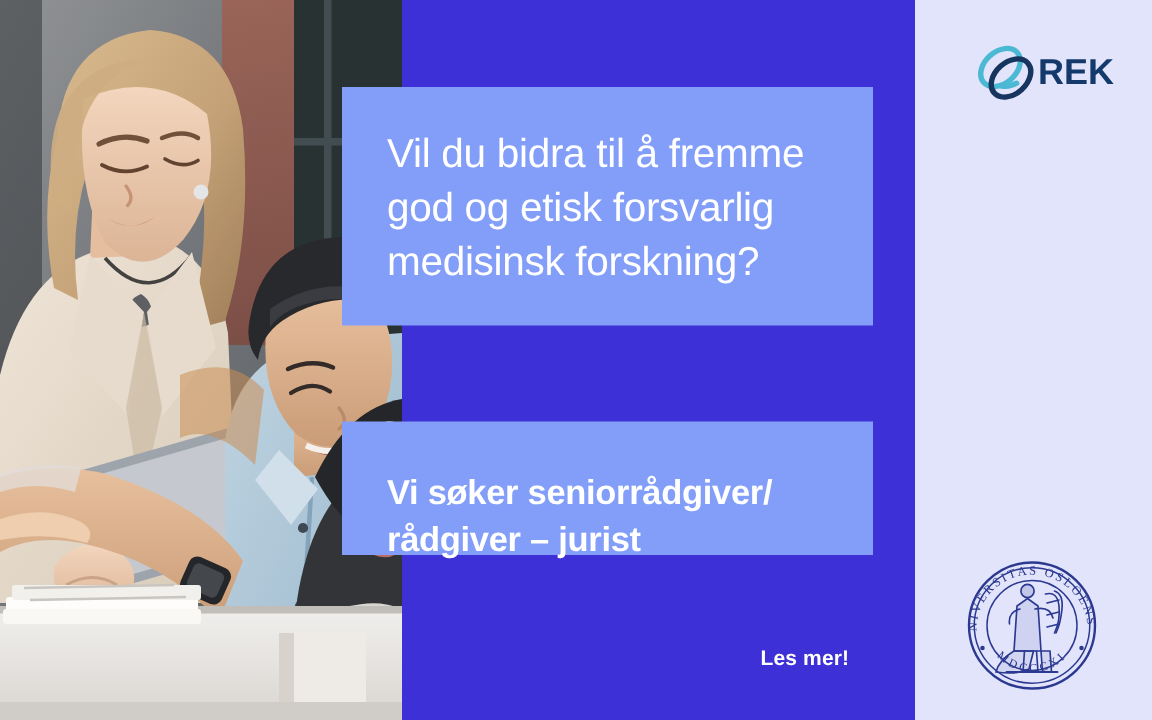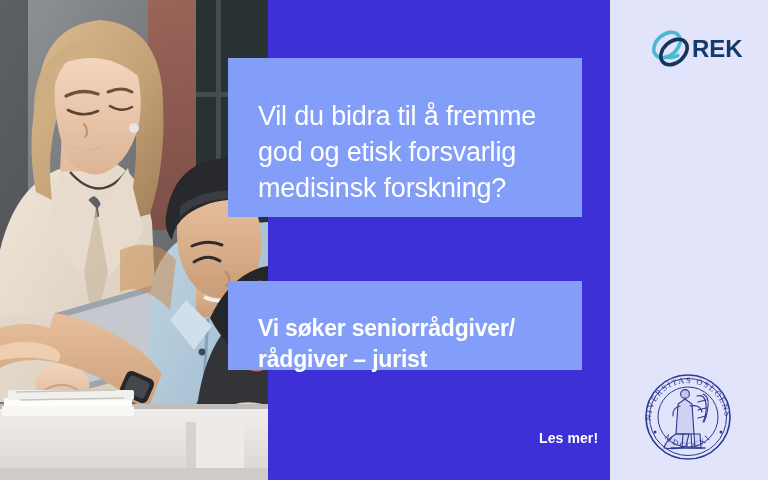--- a/index.html
+++ b/index.html
@@ -36,21 +36,21 @@
     position:absolute; left:610px; top:0;
     width:158px; height:480px;
     background:#e2e4fb;
   }
 
   
   .headline-box {
     position:absolute; left:228px; top:58px;
     width:354px; height:159px;
     background:#829ef8;
-    padding:40px 30px 0 30px;
+    padding:26px 30px 0 30px;
   }
   .headline-text {
     color:#ffffff;
     font-size:27px;
     line-height:36px;
     font-weight:400;
     letter-spacing:-0.2px;
     white-space:pre-line;
   }
 
@@ -70,21 +70,20 @@
     white-space:pre-line;
   }
 
   
   .cta {
     position:absolute; left:507px; top:430px;
     color:#ffffff;
     font-size:14px;
     font-weight:bold;
     letter-spacing:0.1px;
-    margin-left:32px;
   }
 
   
   .rek-logo {
     position:absolute; left:648px; top:26px;
     width:92px; height:46px;
     display:flex; align-items:center;
   }
   .rek-mark { width:46px; height:46px; flex:0 0 auto; }
   .rek-word {

